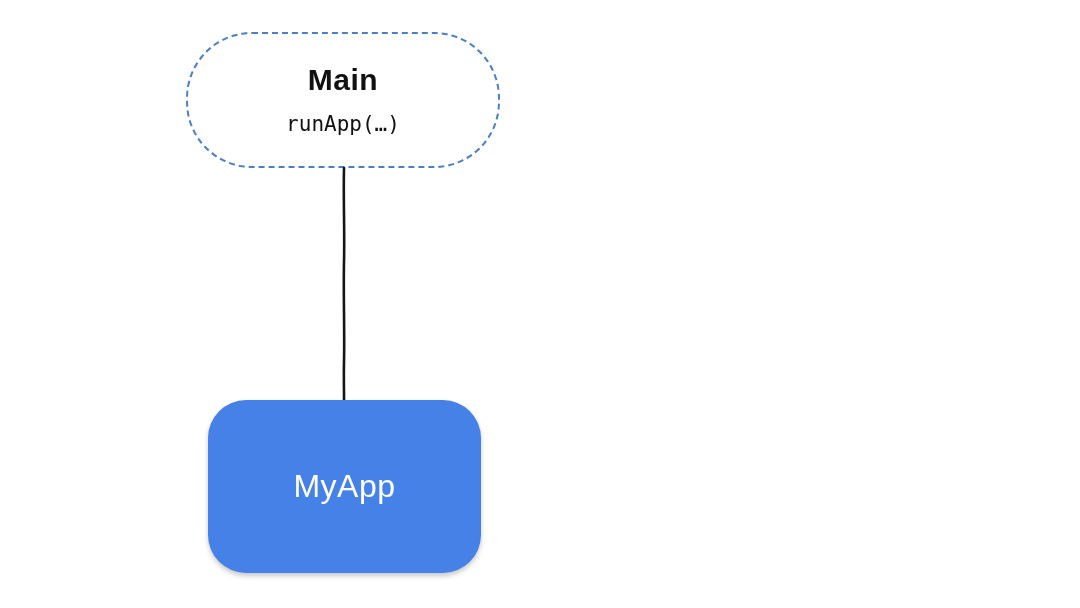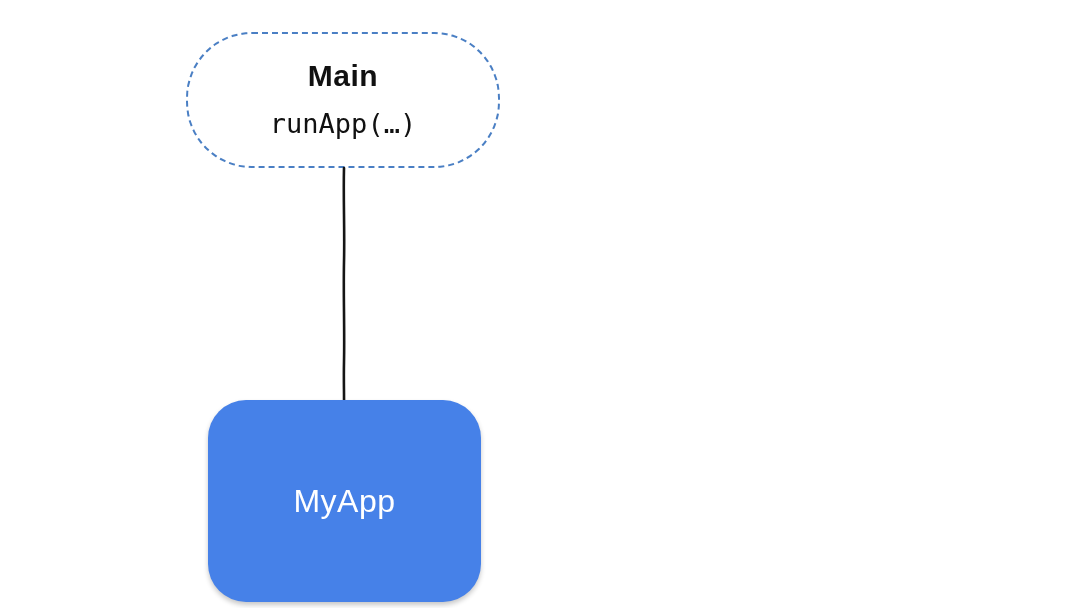--- a/index.html
+++ b/index.html
@@ -35,42 +35,42 @@
   }
   .node-main .title {
     font-size: 30px;
     font-weight: bold;
     color: #111111;
     letter-spacing: 0.5px;
     line-height: 1.1;
   }
   .node-main .subtitle {
     font-family: "DejaVu Sans Mono", "Liberation Mono", monospace;
-    font-size: 27px;
+    font-size: 21px;
     color: #111111;
     line-height: 1.2;
   }
 
   
   .edge {
     position: absolute;
     left: 338px;
     top: 166px;
     width: 12px;
     height: 240px;
     pointer-events: none;
   }
 
   
   .node-myapp {
     position: absolute;
     left: 208px;
     top: 400px;
     width: 273px;
-    height: 202px;
+    height: 173px;
     background: #4681e8;
     border-radius: 38px;
     box-shadow: 0 3px 5px rgba(0,0,0,0.22);
     display: flex;
     align-items: center;
     justify-content: center;
   }
   .node-myapp .label {
     color: #ffffff;
     font-size: 32px;

